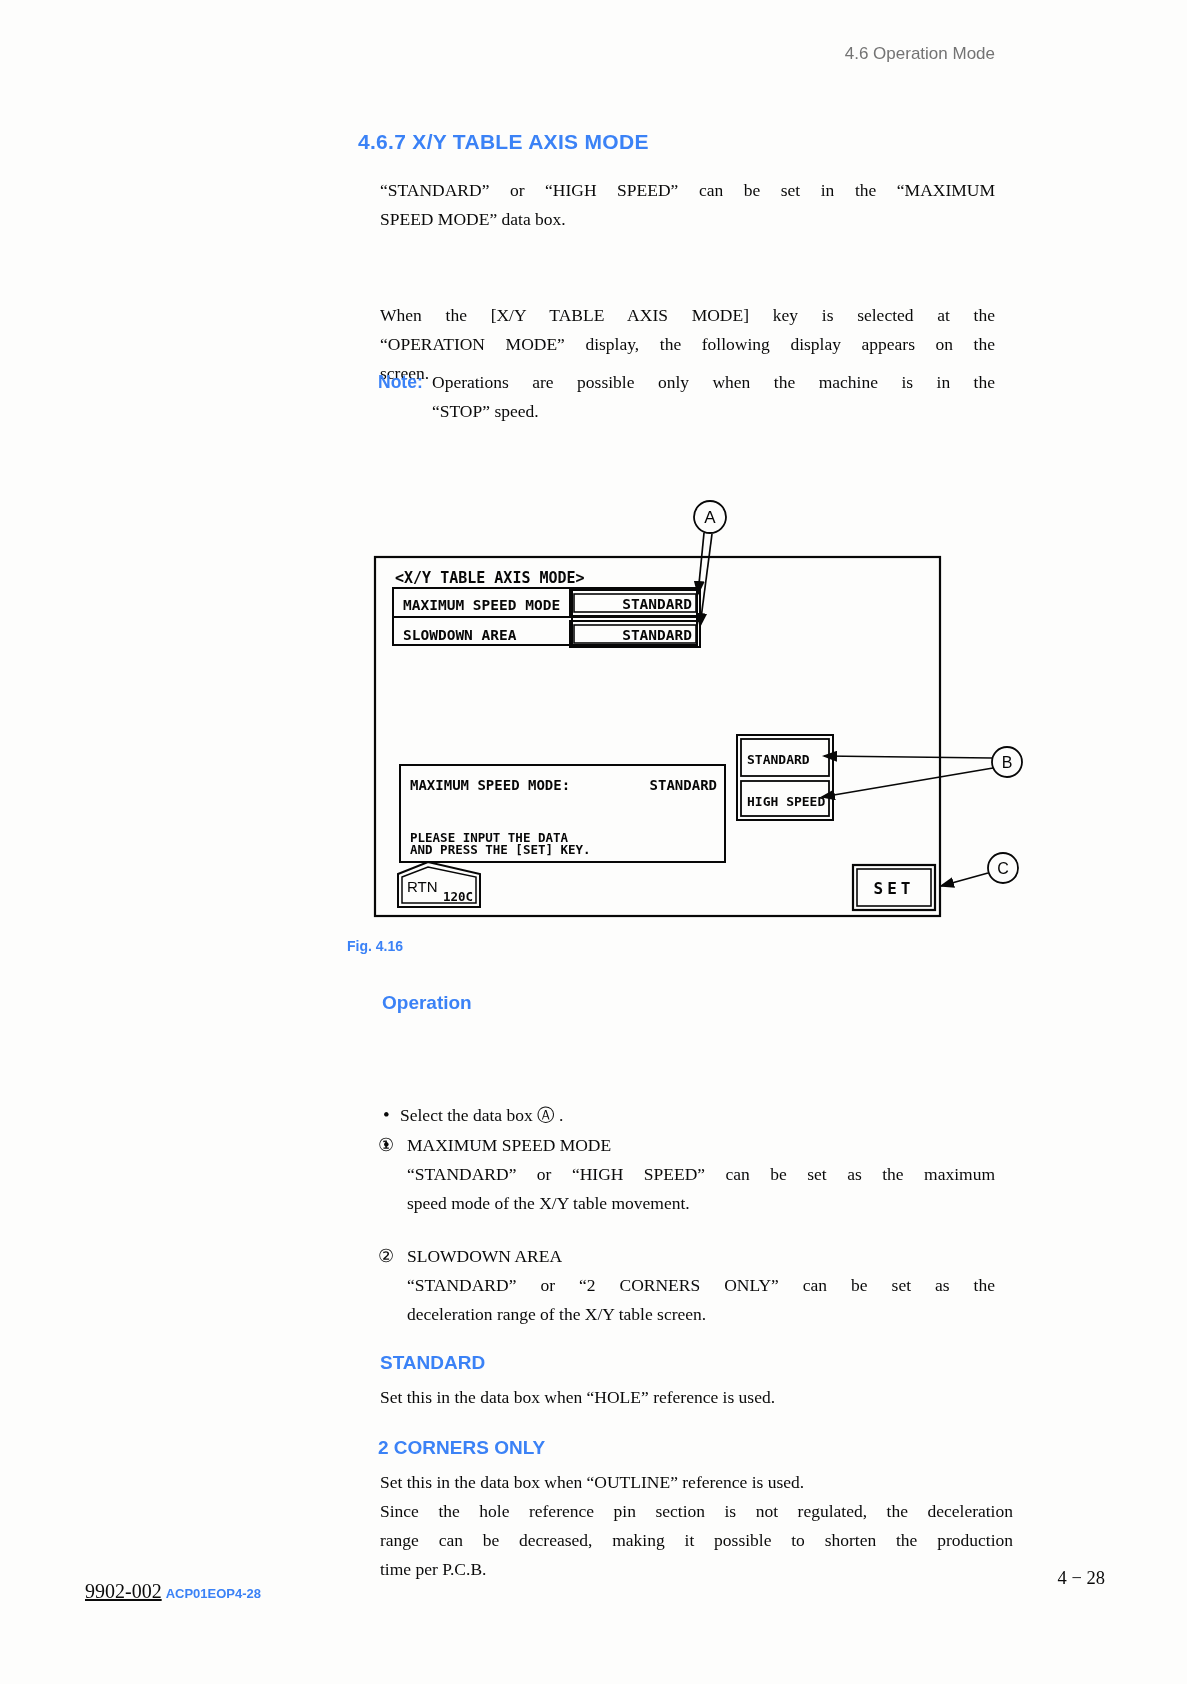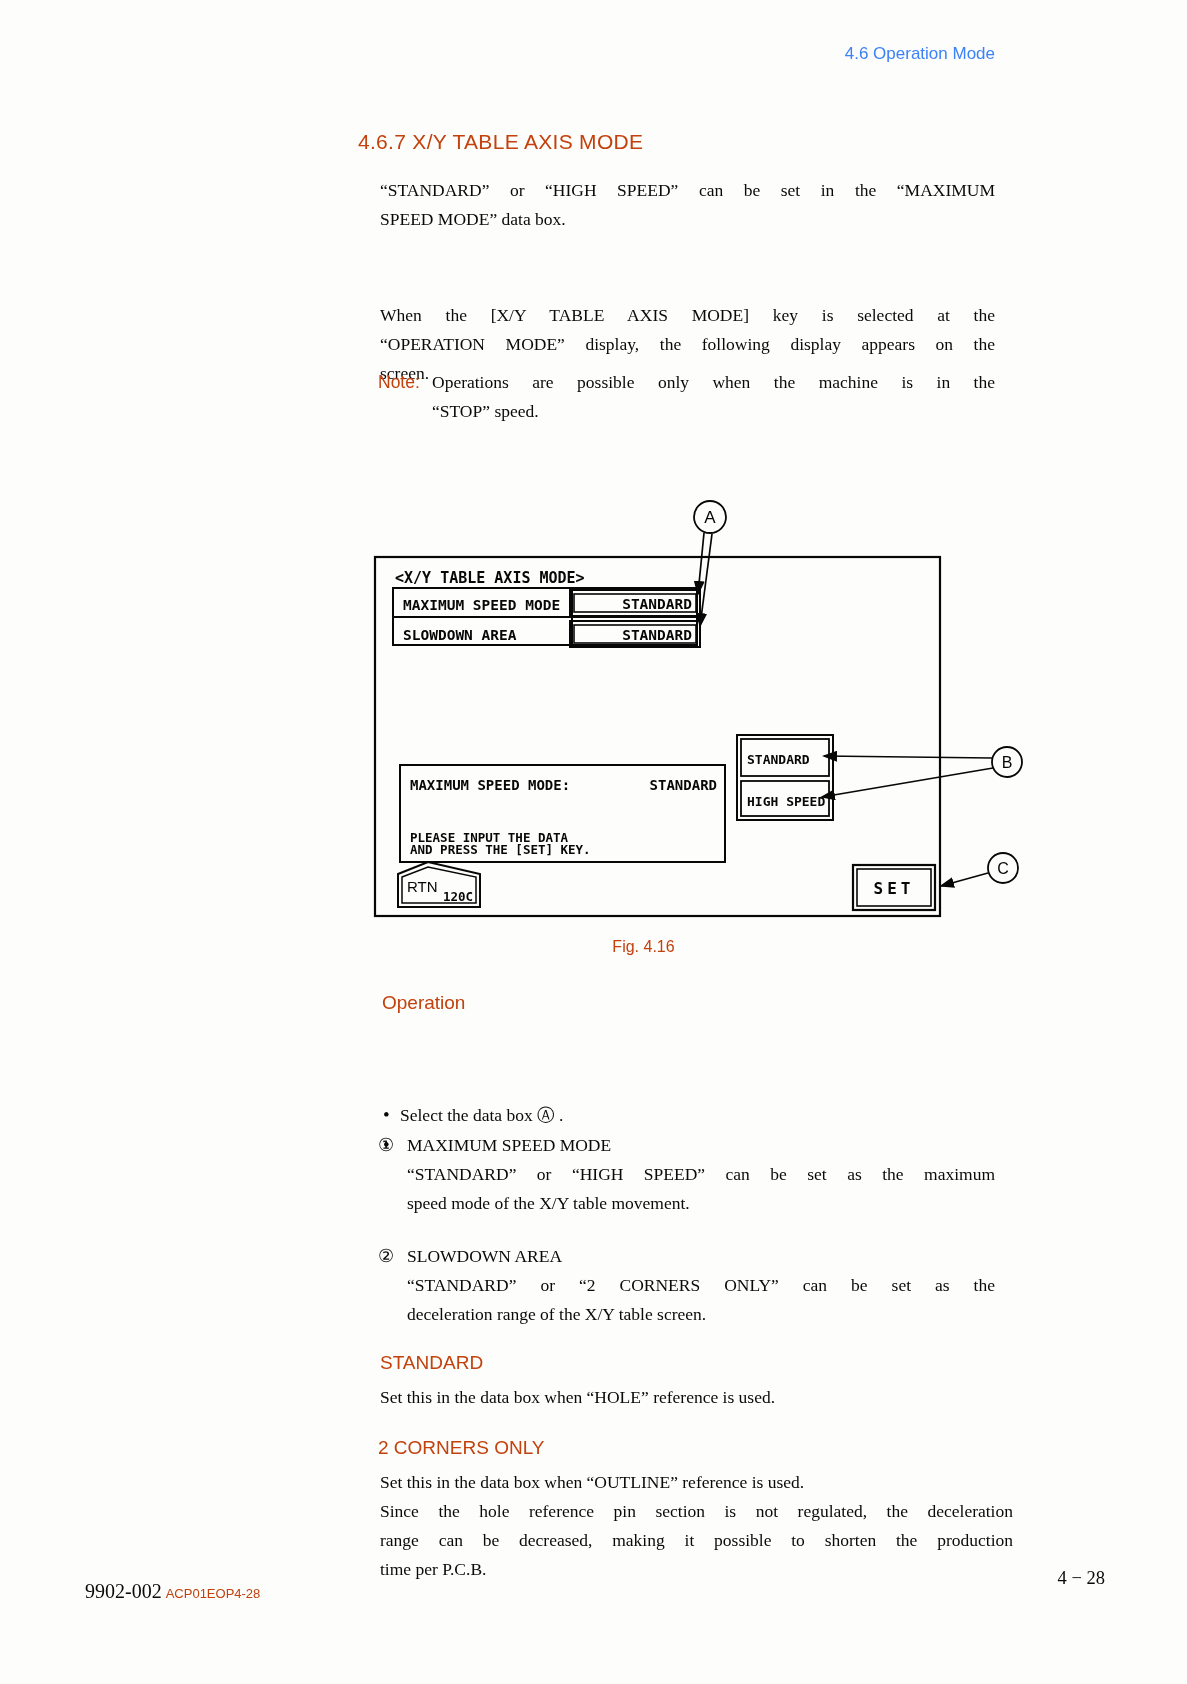--- a/index.html
+++ b/index.html
@@ -7,45 +7,45 @@
     position:relative; width:1187px; height:1684px; margin:0 auto;
     background:#fdfdfc; color:#0a0a0a; overflow:hidden;
   }
   .abs { position:absolute; }
   .serif {
     font-family:"Liberation Serif", serif;
     font-size:17.5px; line-height:29px; color:#0a0a0a;
   }
   .line { white-space:nowrap; }
   .jline { white-space:normal; text-align:justify; text-align-last:justify; }
-  .sansb { font-family:"Liberation Sans", sans-serif; font-weight:normal; color:#c2410c; }
+  .sansb { font-family:"Liberation Sans", sans-serif; font-weight:bold; color:#3b82f6; }
   .bullet-row { display:flex; }
   .bullet-dot { width:17px; flex:0 0 17px; }
   .bullet-dot::before { content:"\2022"; font-size:19px; }
   .note-row { display:flex; }
   .note-label { width:54px; flex:0 0 54px; }
   .item-row { display:flex; }
   .item-num { width:29px; flex:0 0 29px; font-size:18px; }
   svg text {
     font-family:"DejaVu Sans Mono", monospace;
     font-weight:bold; fill:#070707;
   }
   svg .callout-letter {
     font-family:"Liberation Sans", sans-serif; font-weight:normal;
   }
   svg .ln { stroke:#070707; fill:none; }
-  .underline { }
+  .underline { text-decoration:underline; }
 </style>
 </head>
 <body>
 
 <div id="page">
 
   <div class="abs" style="left:790px; top:44px; width:205px; text-align:right;
-       font-family:'Liberation Sans', sans-serif; font-size:17px; color:#3b82f6;">4.6 Operation Mode</div>
+       font-family:'Liberation Sans', sans-serif; font-size:17px; color:#737373;">4.6 Operation Mode</div>
 
   <div class="abs sansb" style="left:358px; top:130px; font-size:21px; letter-spacing:0.3px;">4.6.7 X/Y TABLE AXIS MODE</div>
 
   <div class="abs serif" style="left:380px; top:176px; width:615px;">
     <div class="jline">“STANDARD” or “HIGH SPEED” can be set in the “MAXIMUM</div>
     <div class="line">SPEED MODE” data box.</div>
   </div>
 
   <div class="abs serif" style="left:380px; top:262px; width:615px;margin-top:39px;">
     <div class="jline">When the [X/Y TABLE AXIS MODE] key is selected at the</div>
@@ -135,21 +135,21 @@
       <text x="554" y="444" font-size="16" text-anchor="middle" letter-spacing="4">SET</text>
     </g>
 
     <g>
       <circle cx="663" cy="418" r="15" class="ln" stroke-width="1.8"></circle>
       <text x="663" y="424" font-size="16" text-anchor="middle" class="callout-letter">C</text>
       <line x1="648" y1="423" x2="601" y2="436" class="ln" stroke-width="1.7" marker-end="url(#ah)"></line>
     </g>
   </svg>
 
-  <div class="abs sansb" style="left:361px; top:938px; width:565px; text-align:center; font-size:16px;">Fig. 4.16</div>
+  <div class="abs sansb" style="left:347px; top:938px; width:565px; font-size:14px;">Fig. 4.16</div>
 
   <div class="abs sansb" style="left:382px; top:992px; font-size:19px;">Operation</div>
 
   <div class="abs serif" style="left:383px; top:1100px; width:612px; line-height:30px;">
     <div class="bullet-row">
       <span class="bullet-dot"></span>
       <span>Select the data box Ⓐ .</span>
     </div>
     <div class="bullet-row">
       <span class="bullet-dot"></span>

